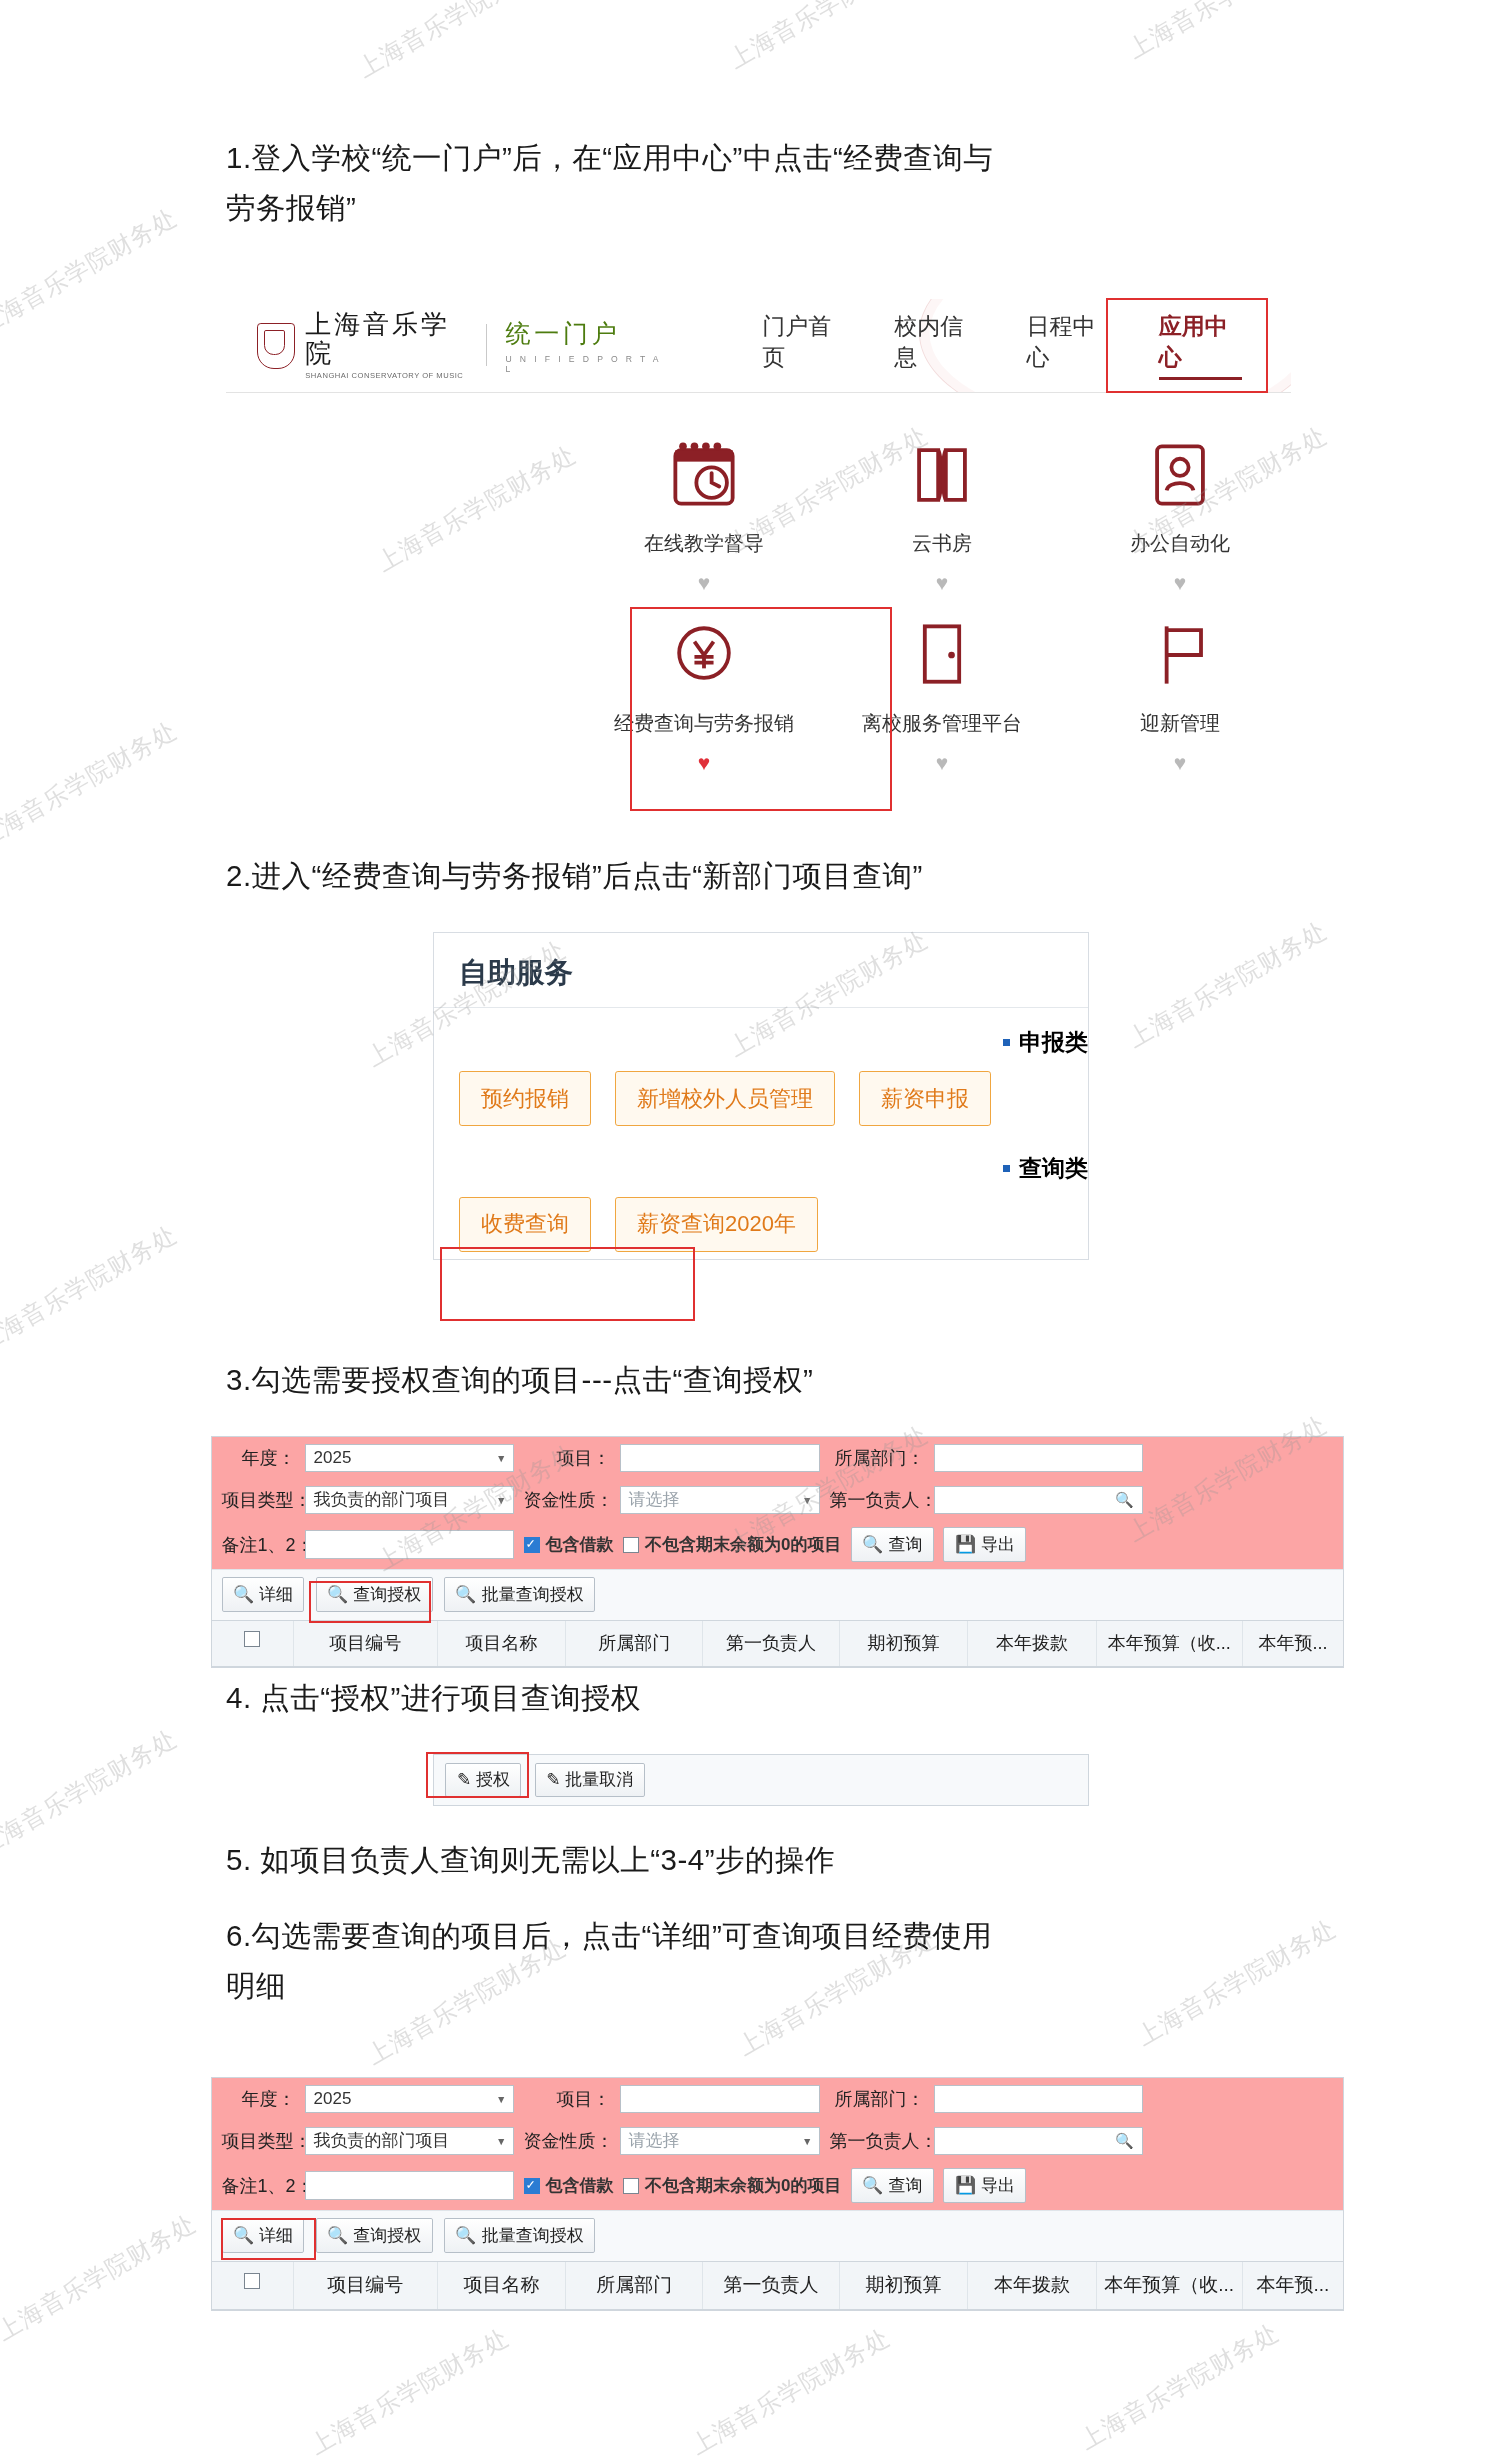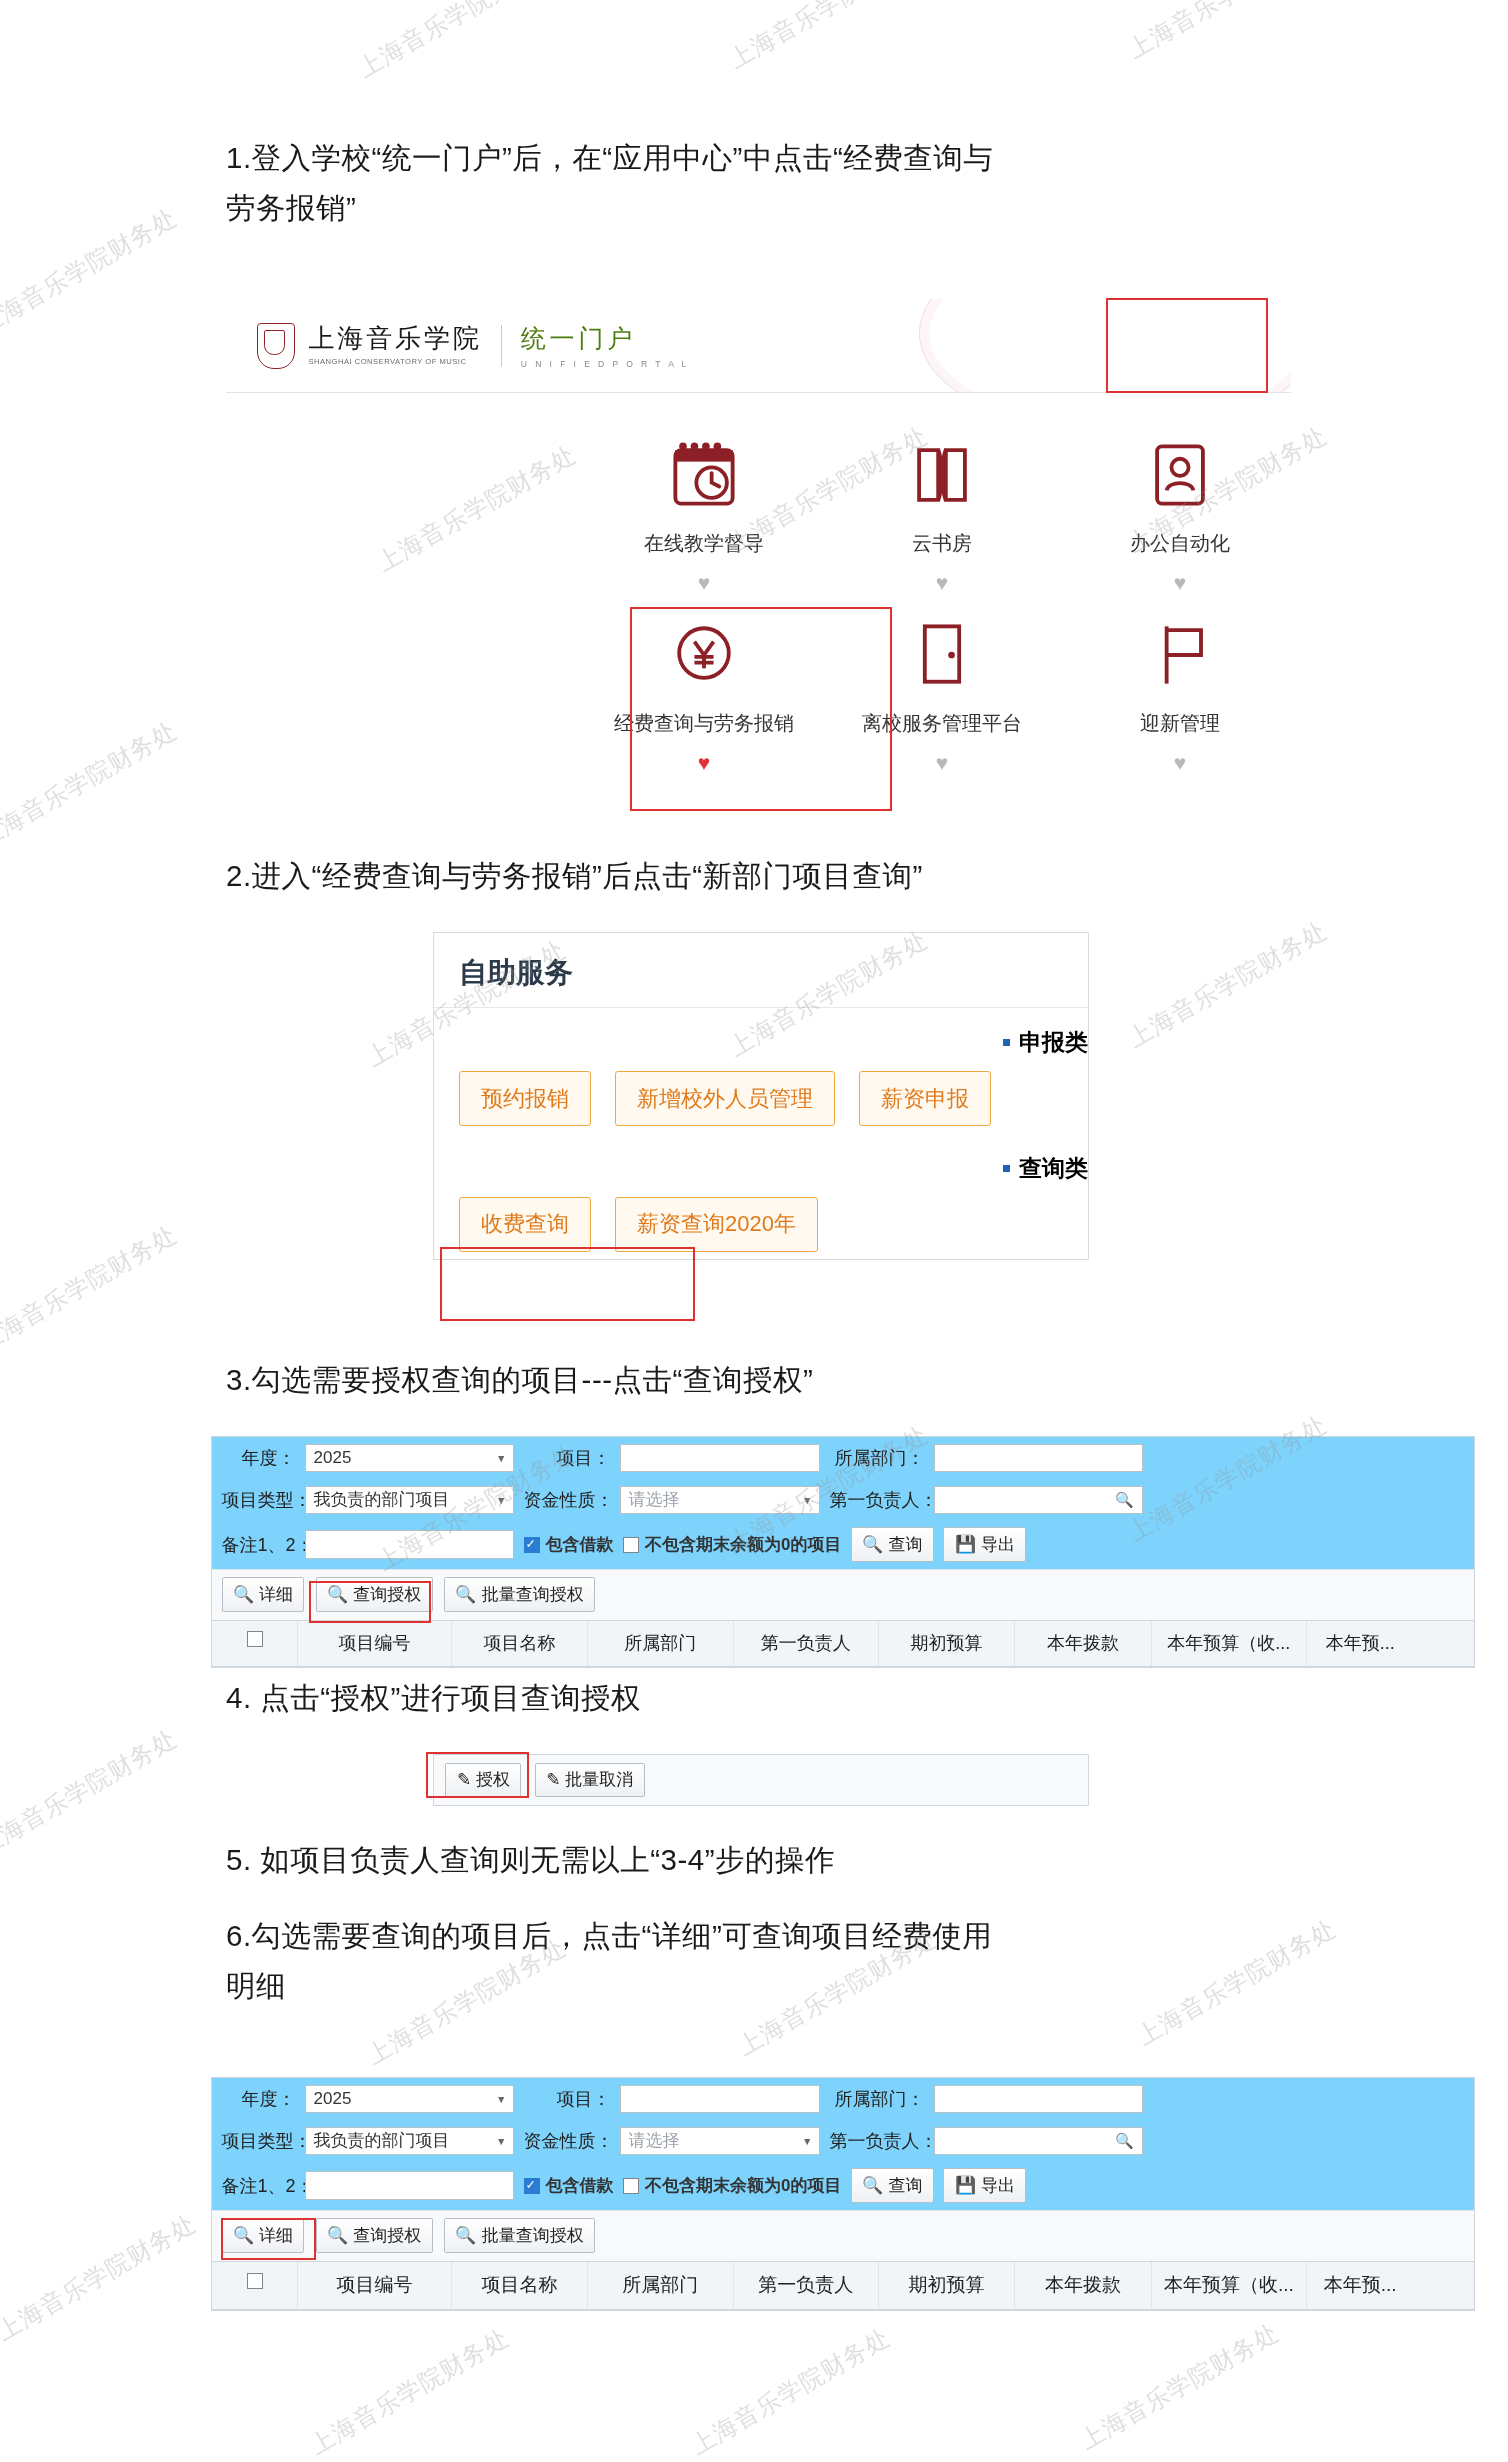--- a/index.html
+++ b/index.html
@@ -232,22 +232,22 @@
     border: 1px solid #f0a640;
     background: #fff9ef;
     color: #e07a1a;
     font-size: 22px;
     padding: 11.4px 21px;
     border-radius: 2.9px;
     white-space: nowrap;
   }
   
   .qform {
-    width: 1264px;
-    background: #7dd3fc;
+    width: 1133px;
+    background: #fca5a5;
     border: 1px solid #cfd6dd;
     box-sizing: border-box;
     font-size: 18px;
     color: #333;
   }
   .qrow {
     display: flex;
     align-items: center;
     padding: 6.7px 9.5px;
     gap: 9.5px;
@@ -414,20 +414,26 @@
           <div>
             <div class="logo-cn">上海音乐学院</div>
             <div class="logo-en">SHANGHAI CONSERVATORY OF MUSIC</div>
           </div>
           <div class="logo-div"></div>
           <div>
             <div class="portal-sub-cn">统一门户</div>
             <div class="portal-sub-en">U N I F I E D   P O R T A L</div>
           </div>
         </div>
+        <div class="portal-nav">
+          <div class="nav-item">门户首页</div>
+          <div class="nav-item">校内信息</div>
+          <div class="nav-item">日程中心</div>
+          <div class="nav-item active">应用中心</div>
+        </div>
       </div>
     </div>
     <div class="hl-box" style="left:1106px; top:298px; width:162px; height:95px;"></div>
 
     <div class="app-grid" style="left:585px; top:433px;">
       <div class="app-cell">
         <div class="app-icon">
           <svg class="icon-svg" width="84" height="84" viewBox="0 0 88 88">
             <rect x="14" y="18" width="60" height="56" rx="6" fill="none" stroke="#8c2026" stroke-width="4"></rect>
             <rect x="14" y="18" width="60" height="12" fill="#8c2026"></rect>

